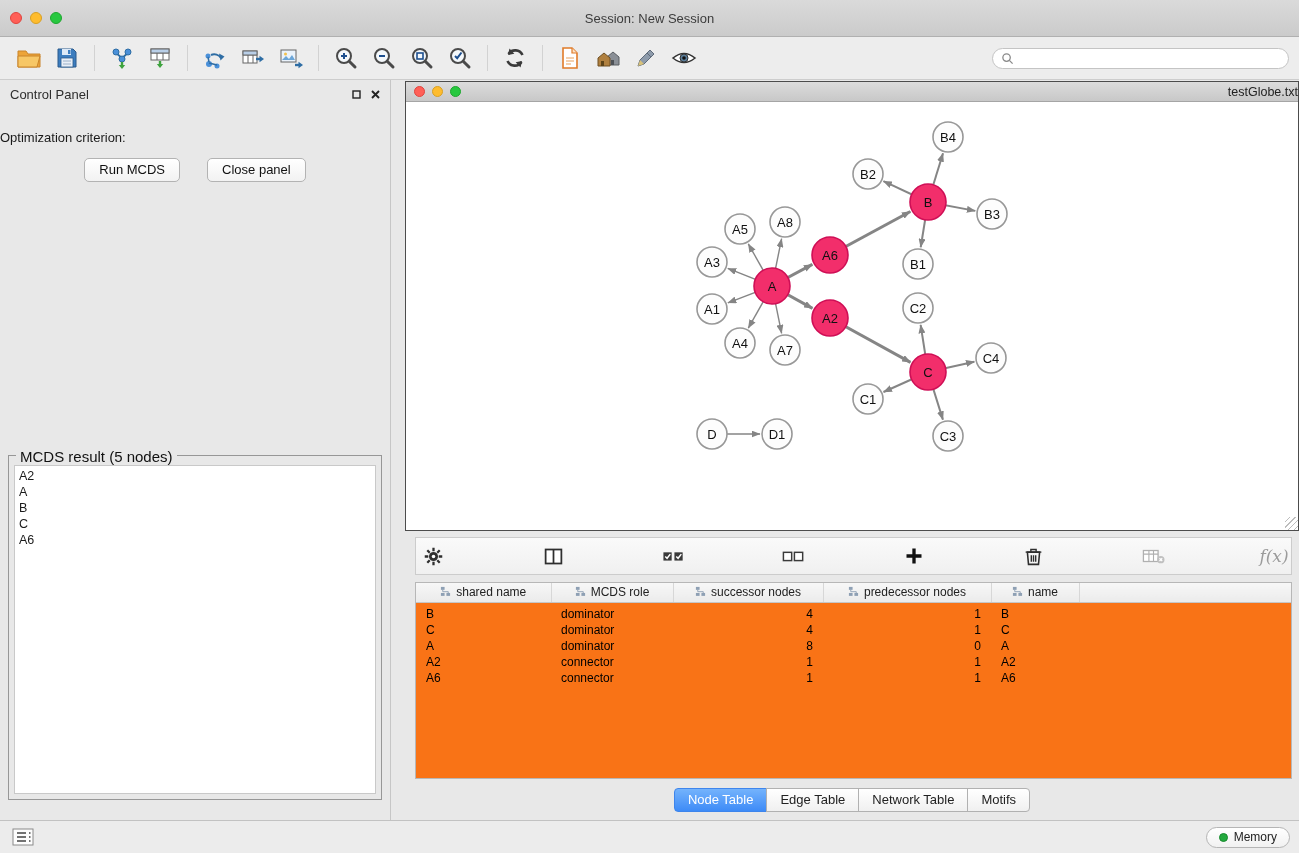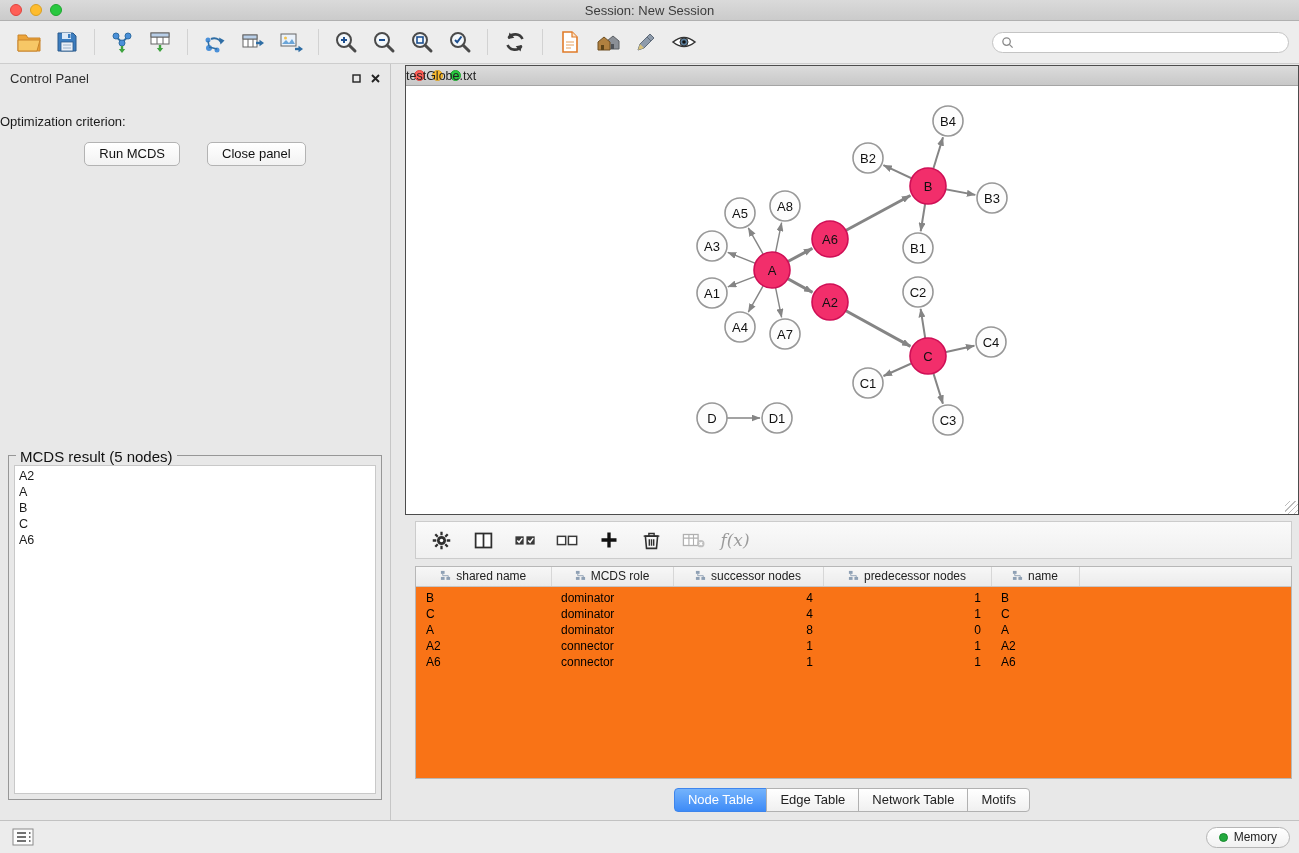--- a/index.html
+++ b/index.html
@@ -1,21 +1,21 @@
 <!DOCTYPE html>
 <html><head>
 <meta charset="utf-8">
 <style>
   * { box-sizing: border-box; margin: 0; padding: 0; }
   html,body { width:1299px; height:853px; }
   body { font-family: "Liberation Sans","DejaVu Sans",sans-serif; font-size:13px; color:#1a1a1a; background:#e8e8e8; overflow:hidden; }
   .app { width:1299px; height:853px; display:flex; flex-direction:column; position:relative; }
 
   
-  .titlebar { height:21px; background:linear-gradient(#dadada,#cbcbcb); border-bottom:1px solid #b0b0b0; display:flex; align-items:center; position:relative; flex:0 0 auto; }
+  .titlebar { height:37px; background:linear-gradient(#dadada,#cbcbcb); border-bottom:1px solid #b0b0b0; display:flex; align-items:center; position:relative; flex:0 0 auto; }
   .traffic { display:flex; gap:8px; padding-left:10px; }
   .tl { width:12px; height:12px; border-radius:50%; display:inline-block; }
   .tl.red { background:#ff5f57; border:1px solid #e0443e; }
   .tl.yellow { background:#febc2e; border:1px solid #d8a023; }
   .tl.green { background:#28c840; border:1px solid #1ea72f; }
   .tl.small { width:11px; height:11px; }
   .titlebar .title { position:absolute; left:0; right:0; text-align:center; color:#3c3c3c; font-size:13px; }
 
   
   .toolbar { height:43px; background:#ededed; border-bottom:1px solid #cdcdcd; display:flex; align-items:center; padding:0 10px; flex:0 0 auto; }
@@ -52,30 +52,30 @@
   .result-list { flex:1; background:#fff; border:1px solid #c9c9c9; overflow:auto; font-size:12.5px; padding:2px 4px; }
   .result-item { line-height:16px; }
 
   
   .right-col { flex:1; display:flex; flex-direction:column; min-width:0; padding-left:14px; background:#e8e8e8; }
 
   
   .network-window { height:450px; margin-top:1px; border:1px solid #4c4c4c; display:flex; flex-direction:column; background:#fff; flex:0 0 auto; }
   .nw-titlebar { height:20px; background:linear-gradient(#dcdcdc,#c8c8c8); border-bottom:1px solid #a5a5a5; position:relative; display:flex; align-items:center; flex:0 0 auto; }
   .nw-titlebar .traffic { padding-left:8px; gap:7px; }
-  .nw-title { position:absolute; left:0; right:0; text-align:left; font-size:12.5px; color:#222; }
+  .nw-title { position:absolute; left:0; right:0; text-align:right; font-size:12.5px; color:#222; }
   .nw-content { flex:1; position:relative; background:#fff; overflow:hidden; }
   .nw-content svg { position:absolute; left:0; top:0; }
   .resize-corner { position:absolute; right:0; bottom:0; width:13px; height:13px; background:repeating-linear-gradient(135deg, transparent 0 3px, #bdbdbd 3px 4px); }
   svg text.nlabel { font-family:"Liberation Sans","DejaVu Sans",sans-serif; font-size:13px; }
 
   
   .table-panel { flex:1; display:flex; flex-direction:column; min-height:0; padding-bottom:8px; }
   .tp-header { height:26px; display:flex; align-items:center; padding:6px 12px 0; color:#2e2e2e; }
-  .tp-toolbar { margin:6px 7px 0 10px; height:38px; border:1px solid #cccccc; background:linear-gradient(#fafafa,#f0f0f0); display:flex; align-items:center; gap:8px; padding:0 8px; flex:0 0 auto; }
+  .tp-toolbar { margin:6px 7px 0 10px; height:38px; border:1px solid #cccccc; background:linear-gradient(#fafafa,#f0f0f0); display:flex; align-items:center; gap:8px; padding:0 0; flex:0 0 auto;justify-content:space-between; }
   .tp-btn { width:34px; height:30px; border:none; background:transparent; display:flex; align-items:center; justify-content:center; }
   .fx { font-family:"DejaVu Serif",serif; font-style:italic; font-size:17px; color:#9b9b9b; padding:0 4px; }
   .tp-tablewrap { margin:7px 7px 0 10px; flex:1; border:1px solid #b7b7b7; background:#f97316; overflow:hidden; min-height:0; }
   table.nodetable { width:100%; border-collapse:collapse; font-size:12px; table-layout:fixed; }
   table.nodetable th { height:19px; background:linear-gradient(#f7f7f7,#ebebeb); border-right:1px solid #d7d7d7; border-bottom:1px solid #c6c6c6; font-weight:normal; text-align:center; white-space:nowrap; overflow:hidden; font-size:12px; color:#222; }
   table.nodetable th .hicon { vertical-align:-1px; margin-right:5px; }
   table.nodetable th:nth-child(1){ width:135px; }
   table.nodetable th:nth-child(2){ width:122px; }
   table.nodetable th:nth-child(3){ width:150px; }
   table.nodetable th:nth-child(4){ width:168px; }

